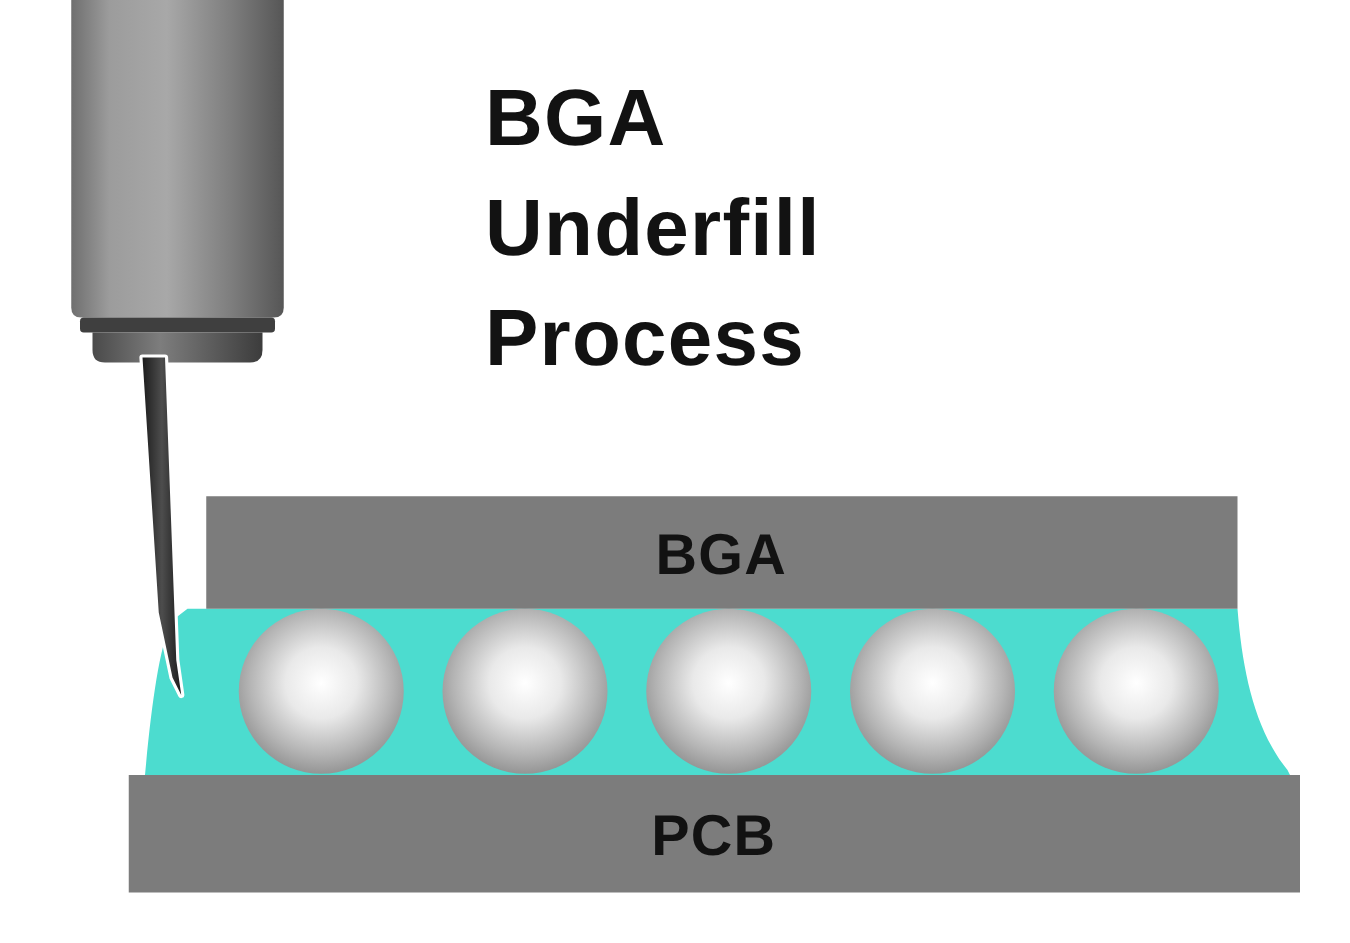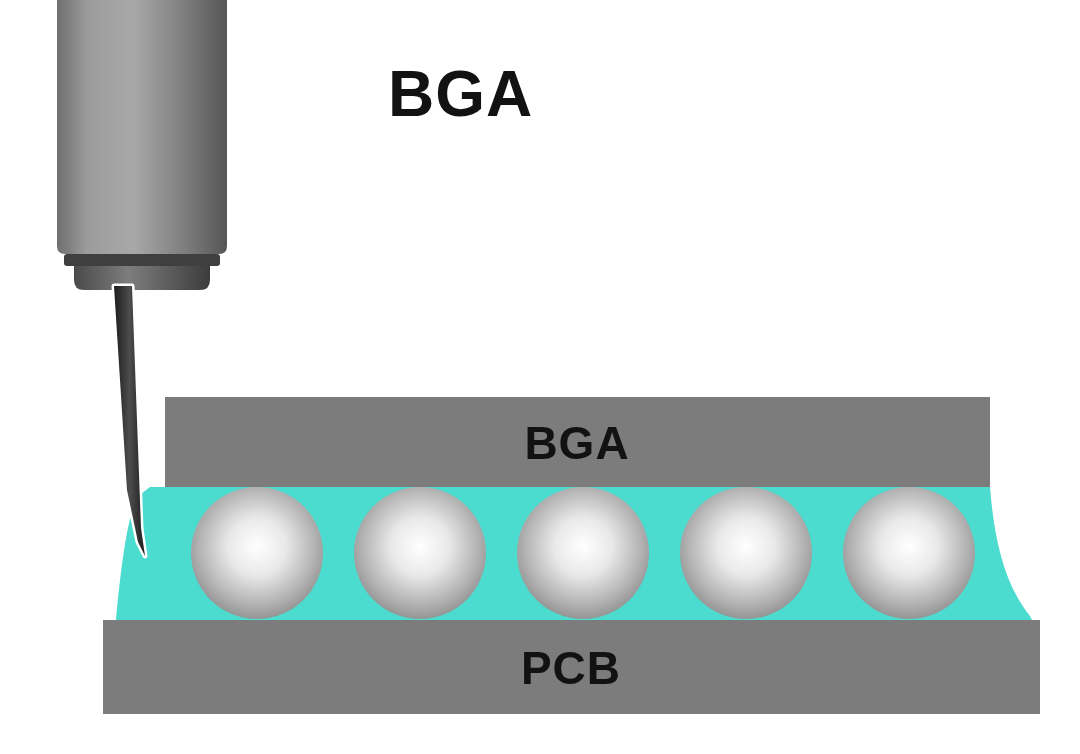--- a/index.html
+++ b/index.html
@@ -91,15 +91,17 @@
     <text class="svg-label" x="571" y="684" text-anchor="middle">PCB</text>
 
     <path fill="url(#gBody)" d="M 57 -6 H 227 V 246 Q 227 254 219 254 H 65 Q 57 254 57 246 Z"></path>
     <rect x="64" y="254" width="156" height="12" rx="3" fill="#3f3f3f"></rect>
     <path fill="url(#gCap)" d="M 74 266 H 210 V 280 Q 210 290 200 290 H 84 Q 74 290 74 280 Z"></path>
     <path fill="url(#gNeedle)" stroke="#ffffff" stroke-width="5" stroke-linejoin="round" paint-order="stroke" d="M 114 286 L 132 286 L 141 528 L 145 556 L 138 542 L 127 490 Z"></path>
   </svg>
 
   <div class="title">
     <div class="title-line">BGA</div>
+    <div class="title-line">Underfill</div>
+    <div class="title-line">Process</div>
   </div>
 
 </div>
 
 </body></html>

